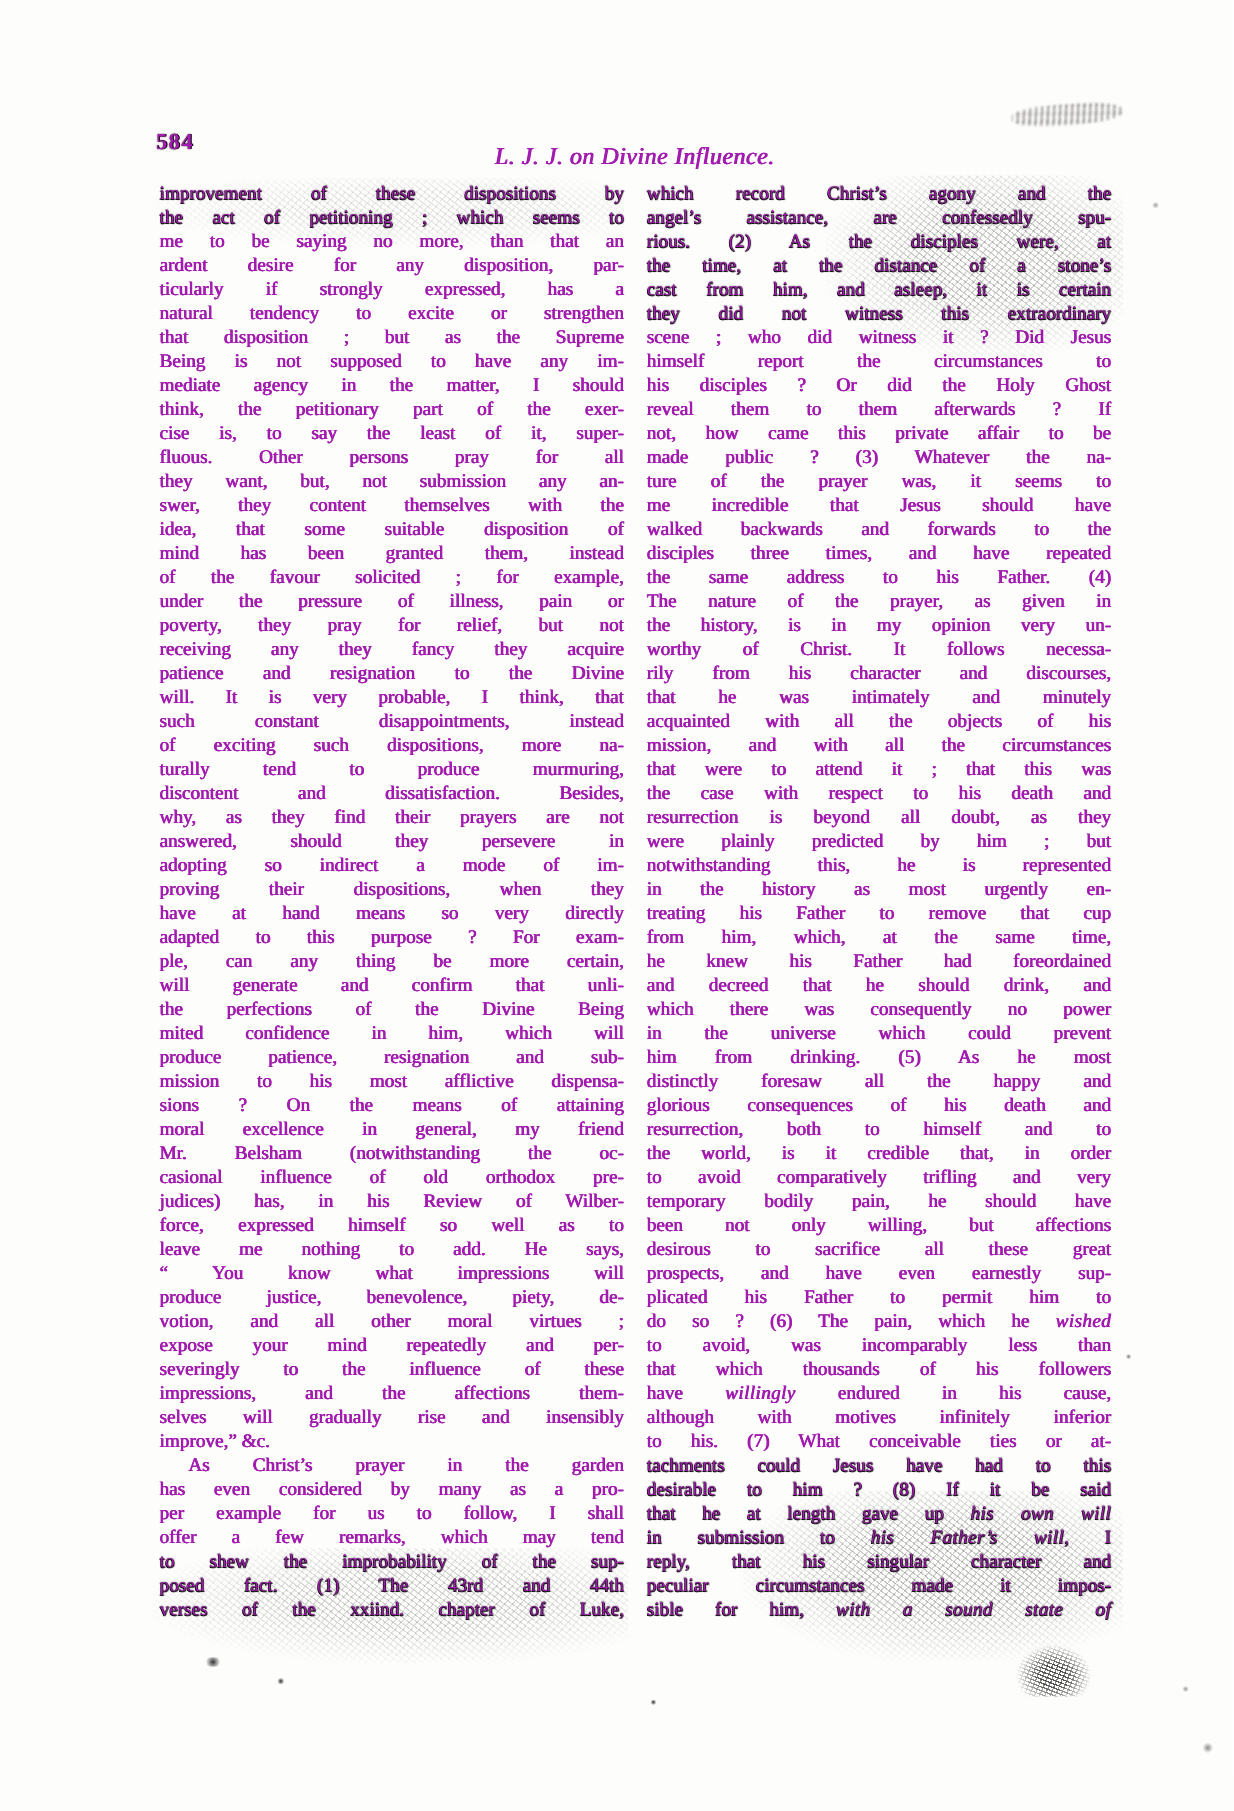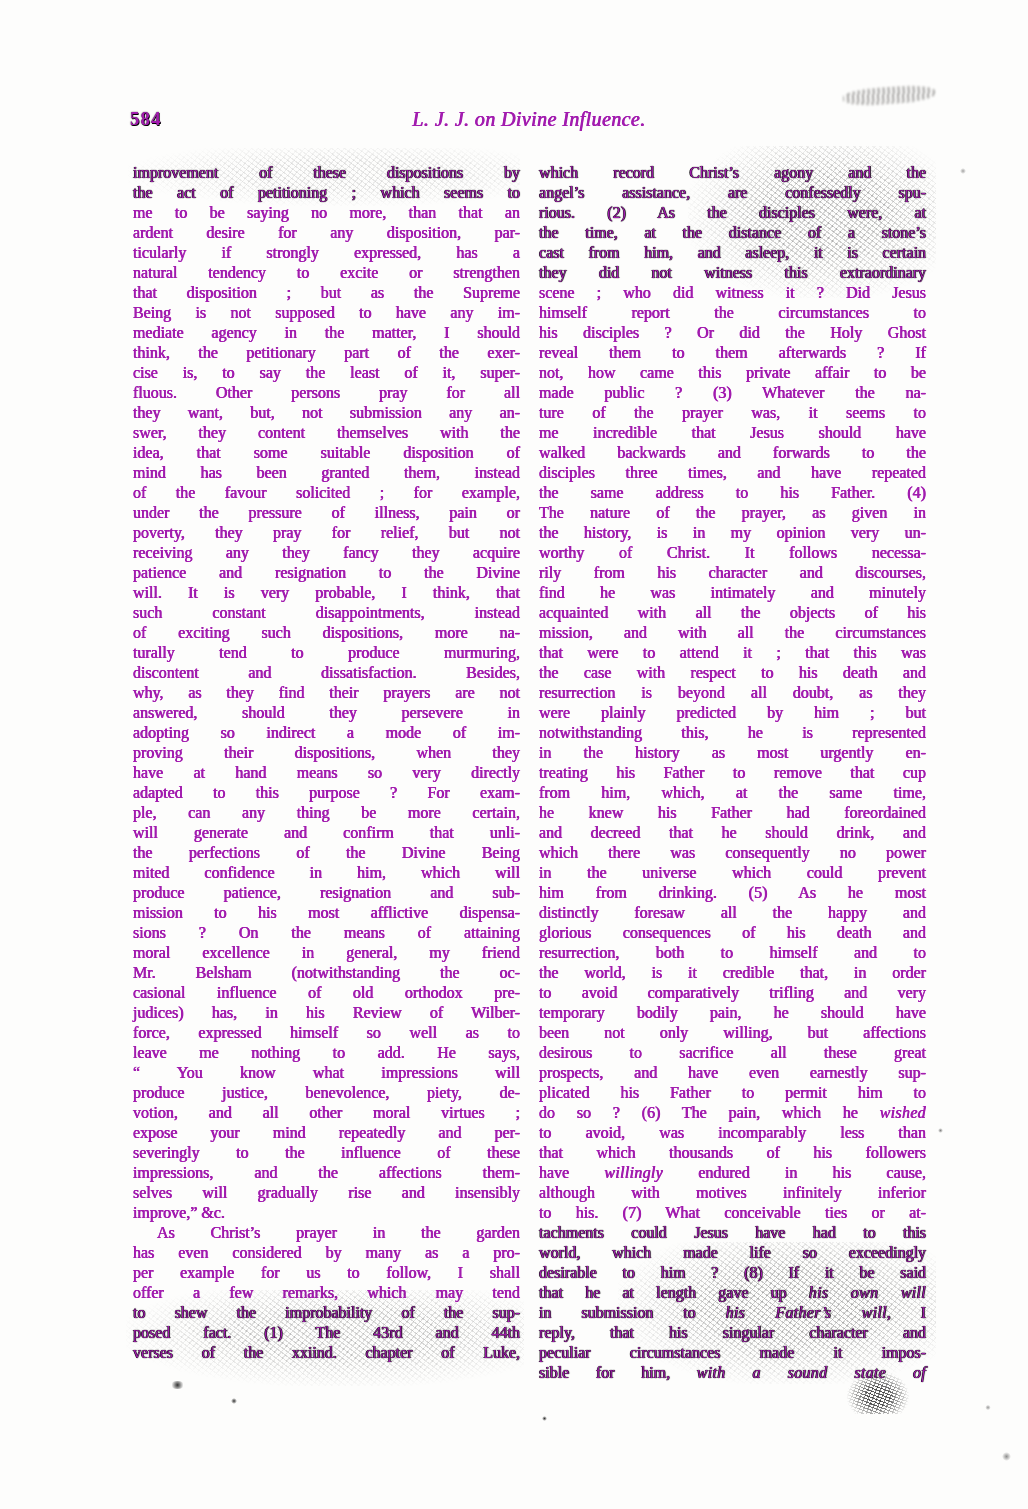--- a/index.html
+++ b/index.html
@@ -13,32 +13,32 @@
   }
   
   .header{position:absolute;top:104px;left:130px;width:798px;height:34px;}
   .page-num{
     position:absolute;left:0;top:4px;
     font-size:19px;font-weight:bold;letter-spacing:1px;
     filter:blur(.45px);
     text-shadow:0 0 1.2px #000,.8px .5px 0 #000;
   }
   .page-title{
-    position:absolute;left:0;right:0;top:4px;
+    position:absolute;left:0;right:0;top:16px;
     text-align:center;
     font-style:italic;font-size:20px;letter-spacing:.4px;
     text-shadow:.45px 0 currentColor,-.3px 0 currentColor;
     filter:blur(.25px);
   }
   
   .columns{
     position:absolute;top:152px;left:133px;width:793px;
     display:flex;gap:19px;
   }
-  .col{width:387px;margin-top:11px;}
+  .col{width:387px;}
   .line{
     font-size:16px;line-height:20px;height:20px;
     text-align:justify;text-align-last:justify;
     text-shadow:.35px 0 currentColor,-.35px 0 currentColor;
     overflow:visible;white-space:nowrap0; 
   }
   .line i{letter-spacing:.3px;}
   .line.indent{text-indent:24px;}
   .line.short{text-align-last:left;}
   .line.rough{
@@ -171,21 +171,21 @@
         <div class="line"><span>made public ?   (3) Whatever the na-</span></div>
         <div class="line"><span>ture of the prayer was, it seems to</span></div>
         <div class="line"><span>me incredible that Jesus should have</span></div>
         <div class="line"><span>walked backwards and forwards to the</span></div>
         <div class="line"><span>disciples three times, and have repeated</span></div>
         <div class="line"><span>the same address to his Father.   (4)</span></div>
         <div class="line"><span>The nature of the prayer, as given in</span></div>
         <div class="line"><span>the history, is in my opinion very un-</span></div>
         <div class="line"><span>worthy of Christ.  It follows necessa-</span></div>
         <div class="line"><span>rily from his character and discourses,</span></div>
-        <div class="line"><span>find he was intimately and minutely</span></div>
+        <div class="line"><span>that he was intimately and minutely</span></div>
         <div class="line"><span>acquainted with all the objects of his</span></div>
         <div class="line"><span>mission, and with all the circumstances</span></div>
         <div class="line"><span>that were to attend it ; that this was</span></div>
         <div class="line"><span>the case with respect to his death and</span></div>
         <div class="line"><span>resurrection is beyond all doubt, as they</span></div>
         <div class="line"><span>were plainly predicted by him ; but</span></div>
         <div class="line"><span>notwithstanding this, he is represented</span></div>
         <div class="line"><span>in the history as most urgently en-</span></div>
         <div class="line"><span>treating his Father to remove that cup</span></div>
         <div class="line"><span>from him, which, at the same time,</span></div>
@@ -204,21 +204,20 @@
         <div class="line"><span>desirous to sacrifice all these great</span></div>
         <div class="line"><span>prospects, and have even earnestly sup-</span></div>
         <div class="line"><span>plicated his Father to permit him to</span></div>
         <div class="line"><span>do so ?  (6)  The pain, which he </span><i>wished</i><span></span></div>
         <div class="line"><span>to avoid, was incomparably less than</span></div>
         <div class="line"><span>that which thousands of his followers</span></div>
         <div class="line"><span>have </span><i>willingly</i><span> endured in his cause,</span></div>
         <div class="line"><span>although with motives infinitely inferior</span></div>
         <div class="line"><span>to his.  (7) What conceivable ties or at-</span></div>
         <div class="line rough"><span>tachments could Jesus have had to this</span></div>
-        <div class="line rough"><span>world, which made life so exceedingly</span></div>
         <div class="line rough"><span>desirable to him ?  (8)  If it be said</span></div>
         <div class="line rough"><span>that he at length gave up </span><i>his own will</i><span></span></div>
         <div class="line rough"><span>in submission to </span><i>his Father’s will</i><span>, I</span></div>
         <div class="line rough"><span>reply, that his singular character and</span></div>
         <div class="line rough"><span>peculiar circumstances made it impos-</span></div>
         <div class="line rough"><span>sible for him, </span><i>with a sound state of</i><span></span></div>
       </div>
   </div>
 
   <div class="noise streak-top"></div>

